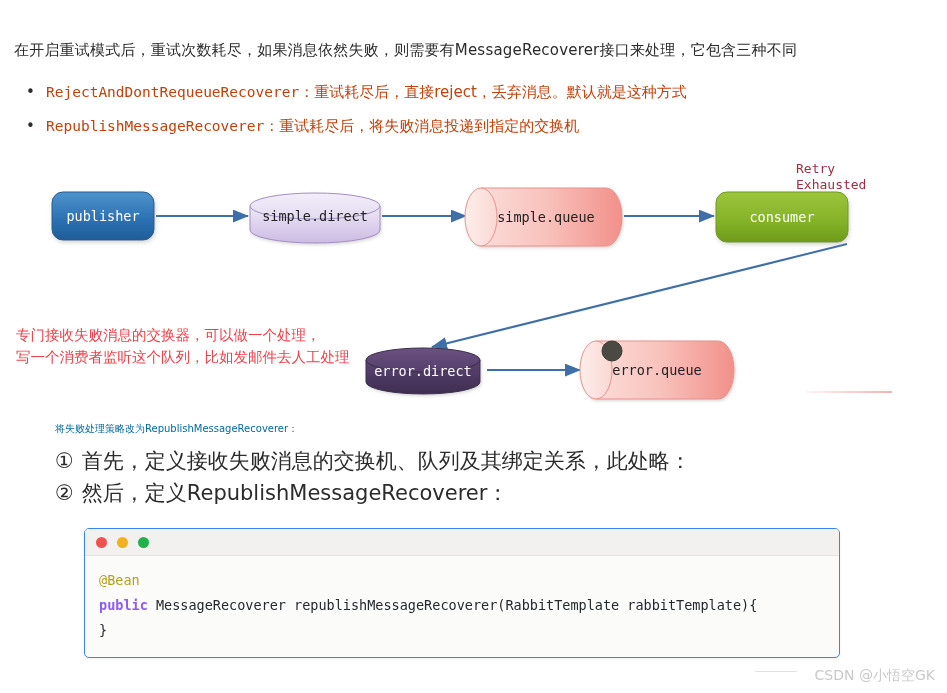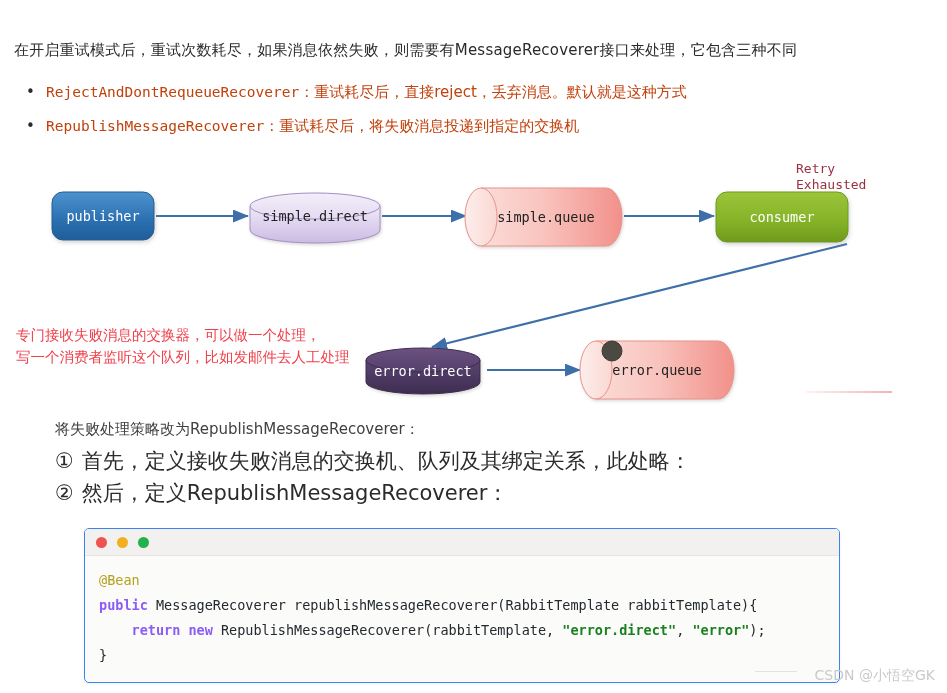--- a/index.html
+++ b/index.html
@@ -84,23 +84,23 @@
   }
 
   
   #article-bottom {
     position: absolute;
     left: 55px;
     top: 413px;
     width: 800px;
   }
   .sub-line {
-    font-size: 15px;
+    font-size: 10px;
     line-height: 32px;
-    color: #404040;
+    color: #0369a1;
   }
   .num-line {
     font-size: 21px;
     line-height: 32px;
     color: #2b2b2b;
   }
   .num-mark { margin-right: 8px; }
 
   
   #code-card {
@@ -308,19 +308,18 @@
 
 <div id="code-card">
   <div id="code-titlebar">
     <span class="dot dot-red"></span>
     <span class="dot dot-yellow"></span>
     <span class="dot dot-green"></span>
   </div>
   <div id="code-body">
       <div class="code-line"><span class="tok-anno">@Bean</span></div>
       <div class="code-line"><span class="tok-kw">public</span><span class="tok-plain"> MessageRecoverer republishMessageRecoverer(RabbitTemplate rabbitTemplate){</span></div>
-      <div class="code-line"><span class="tok-plain">    </span><span class="tok-kw">return</span><span class="tok-plain"> </span><span class="tok-kw">new</span><span class="tok-plain"> RepublishMessageRecoverer(rabbitTemplate, </span><span class="tok-str">"error.direct"</span><span class="tok-plain">, </span><span class="tok-str">"error"</span><span class="tok-plain">);</span></div>
       <div class="code-line"><span class="tok-plain">}</span></div>
     </div>
 </div>
 
 <div id="watermark-rule"></div>
 <div id="watermark">CSDN @小悟空GK</div>
 
 </body></html>

